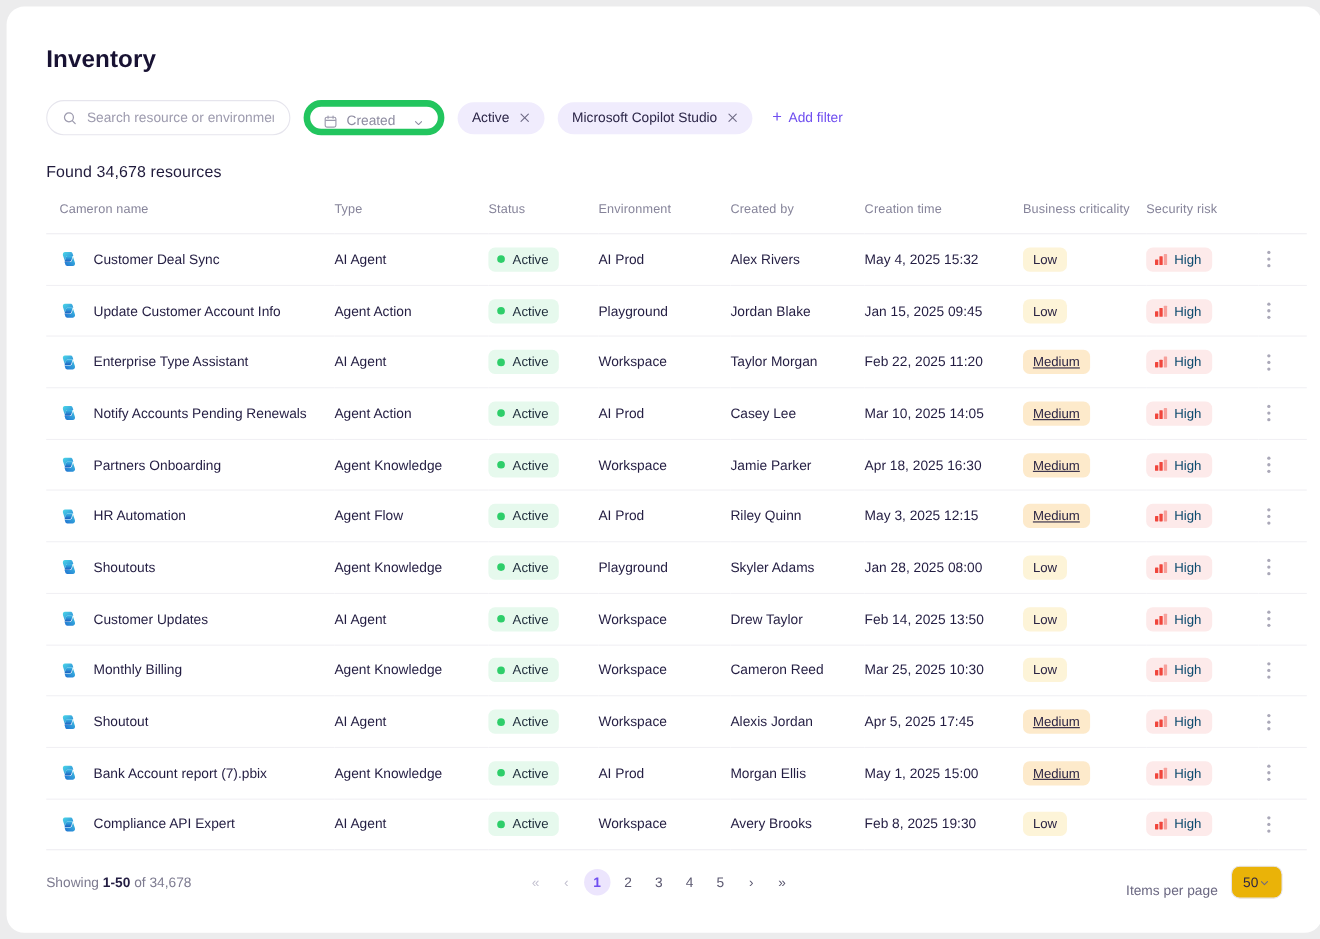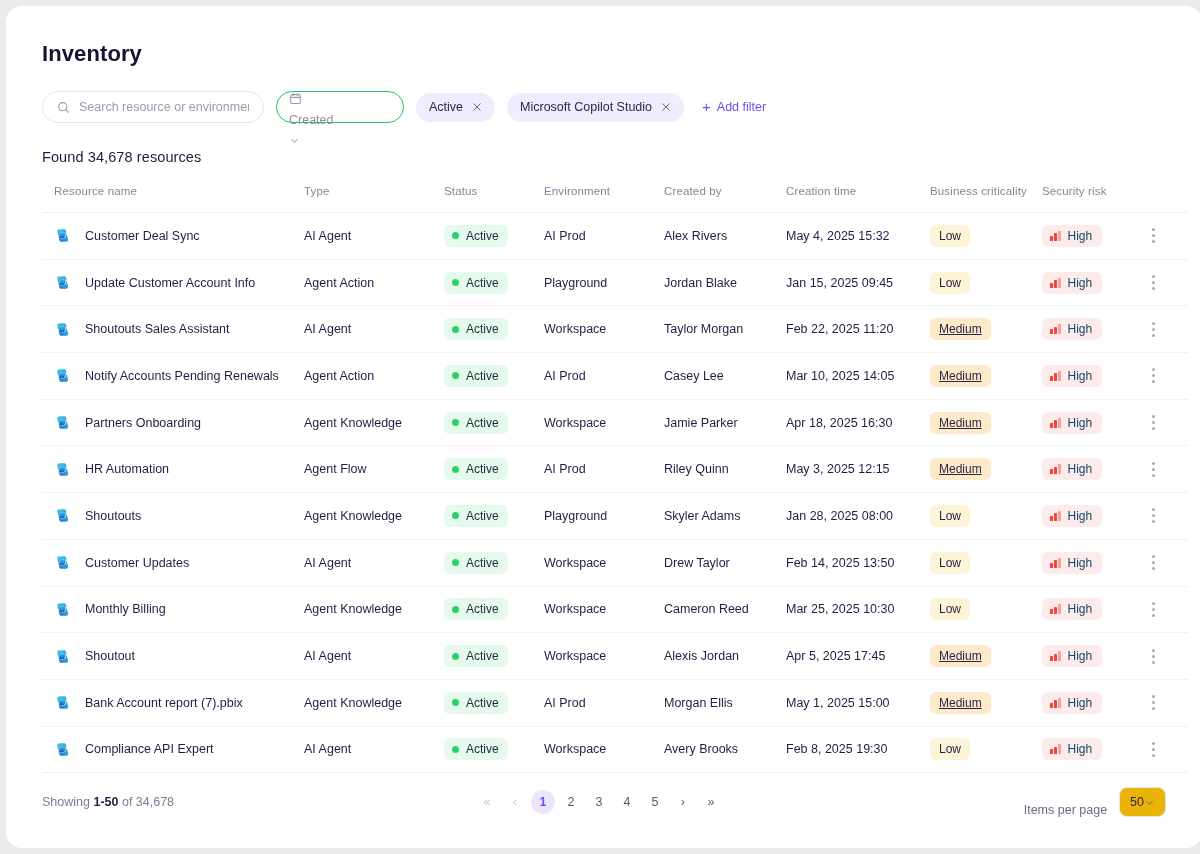--- a/index.html
+++ b/index.html
@@ -49,29 +49,28 @@
     border: none; outline: none;
     font-family: "Liberation Sans", sans-serif;
     font-size: 12.5px;
     color: #2b2545;
     width: 100%;
     background: transparent;
   }
   .search-box input::placeholder { color: #9d9bae; }
 
   .created-filter {
-    display: flex; align-items: flex-start;
+    display: flex; align-items: flex-end;
     width: 128px; height: 32px;
-    border: 1px solid #22c55e;
+    border: 6px solid #22c55e;
     border-radius: 18px;
     padding: 0 12px;
     gap: 8px;
     cursor: pointer;
     background: #fff;
-    flex-direction: column;
   }
   .created-filter .cf-label {
     font-size: 12.5px; color: #8e8ca1; flex: 1;
   }
 
   .chip {
     display: flex; align-items: center; gap: 9px;
     height: 29px;
     padding: 0 13px;
     border-radius: 16px;
@@ -282,21 +281,21 @@
         <span class="plus">+</span>
         <span>Add filter</span>
       </div>
     </div>
 
     <div class="found-count">Found 34,678 resources</div>
 
     <table class="inventory">
       <thead>
         <tr>
-          <th class="col-name">Resource name</th>
+          <th class="col-name">Cameron name</th>
           <th class="col-type">Type</th>
           <th class="col-status">Status</th>
           <th class="col-env">Environment</th>
           <th class="col-by">Created by</th>
           <th class="col-time">Creation time</th>
           <th class="col-bc">Business criticality</th>
           <th class="col-sr">Security risk</th>
           <th class="col-menu"></th>
         </tr>
       </thead>
@@ -431,21 +430,21 @@
     </linearGradient>
     <linearGradient id="cpC" x1="0" y1="0" x2="0" y2="1">
       <stop offset="0%" stop-color="#39b9e6"></stop>
                       <stop offset="100%" stop-color="#1b5fc0"></stop>
     </linearGradient>
   </defs>
   <path d="M7.2 3.1h7.1c1.4 0 2.3.8 2.7 2.1l.9 3H11c-1.4 0-2.2.7-2.6 1.9L7 14.6 4.6 7.4C4 5.2 5 3.1 7.2 3.1z" fill="url(#cpA)"></path>
   <path d="M17.3 20.9h-7.1c-1.4 0-2.3-.8-2.7-2.1l-.9-3h6.9c1.4 0 2.2-.7 2.6-1.9l1.4-4.5 2.4 7.2c.6 2.2-.4 4.3-2.6 4.3z" fill="url(#cpB)"></path>
   <path d="M10.9 8.2h6.1l-1.5 5.1c-.4 1.3-1.3 2.1-2.7 2.1H6.7l1.5-5.1c.4-1.3 1.3-2.1 2.7-2.1z" fill="url(#cpC)"></path>
 </svg>
-        <span class="name-text">Shoutouts Sales Assistant</span>
+        <span class="name-text">Enterprise Type Assistant</span>
       </div>
     </td>
     <td class="col-type">AI Agent</td>
     <td class="col-status">
       <span class="badge-status">
         <span class="dot"></span>
         <span>Active</span>
       </span>
     </td>
     <td class="col-env">Workspace</td>

